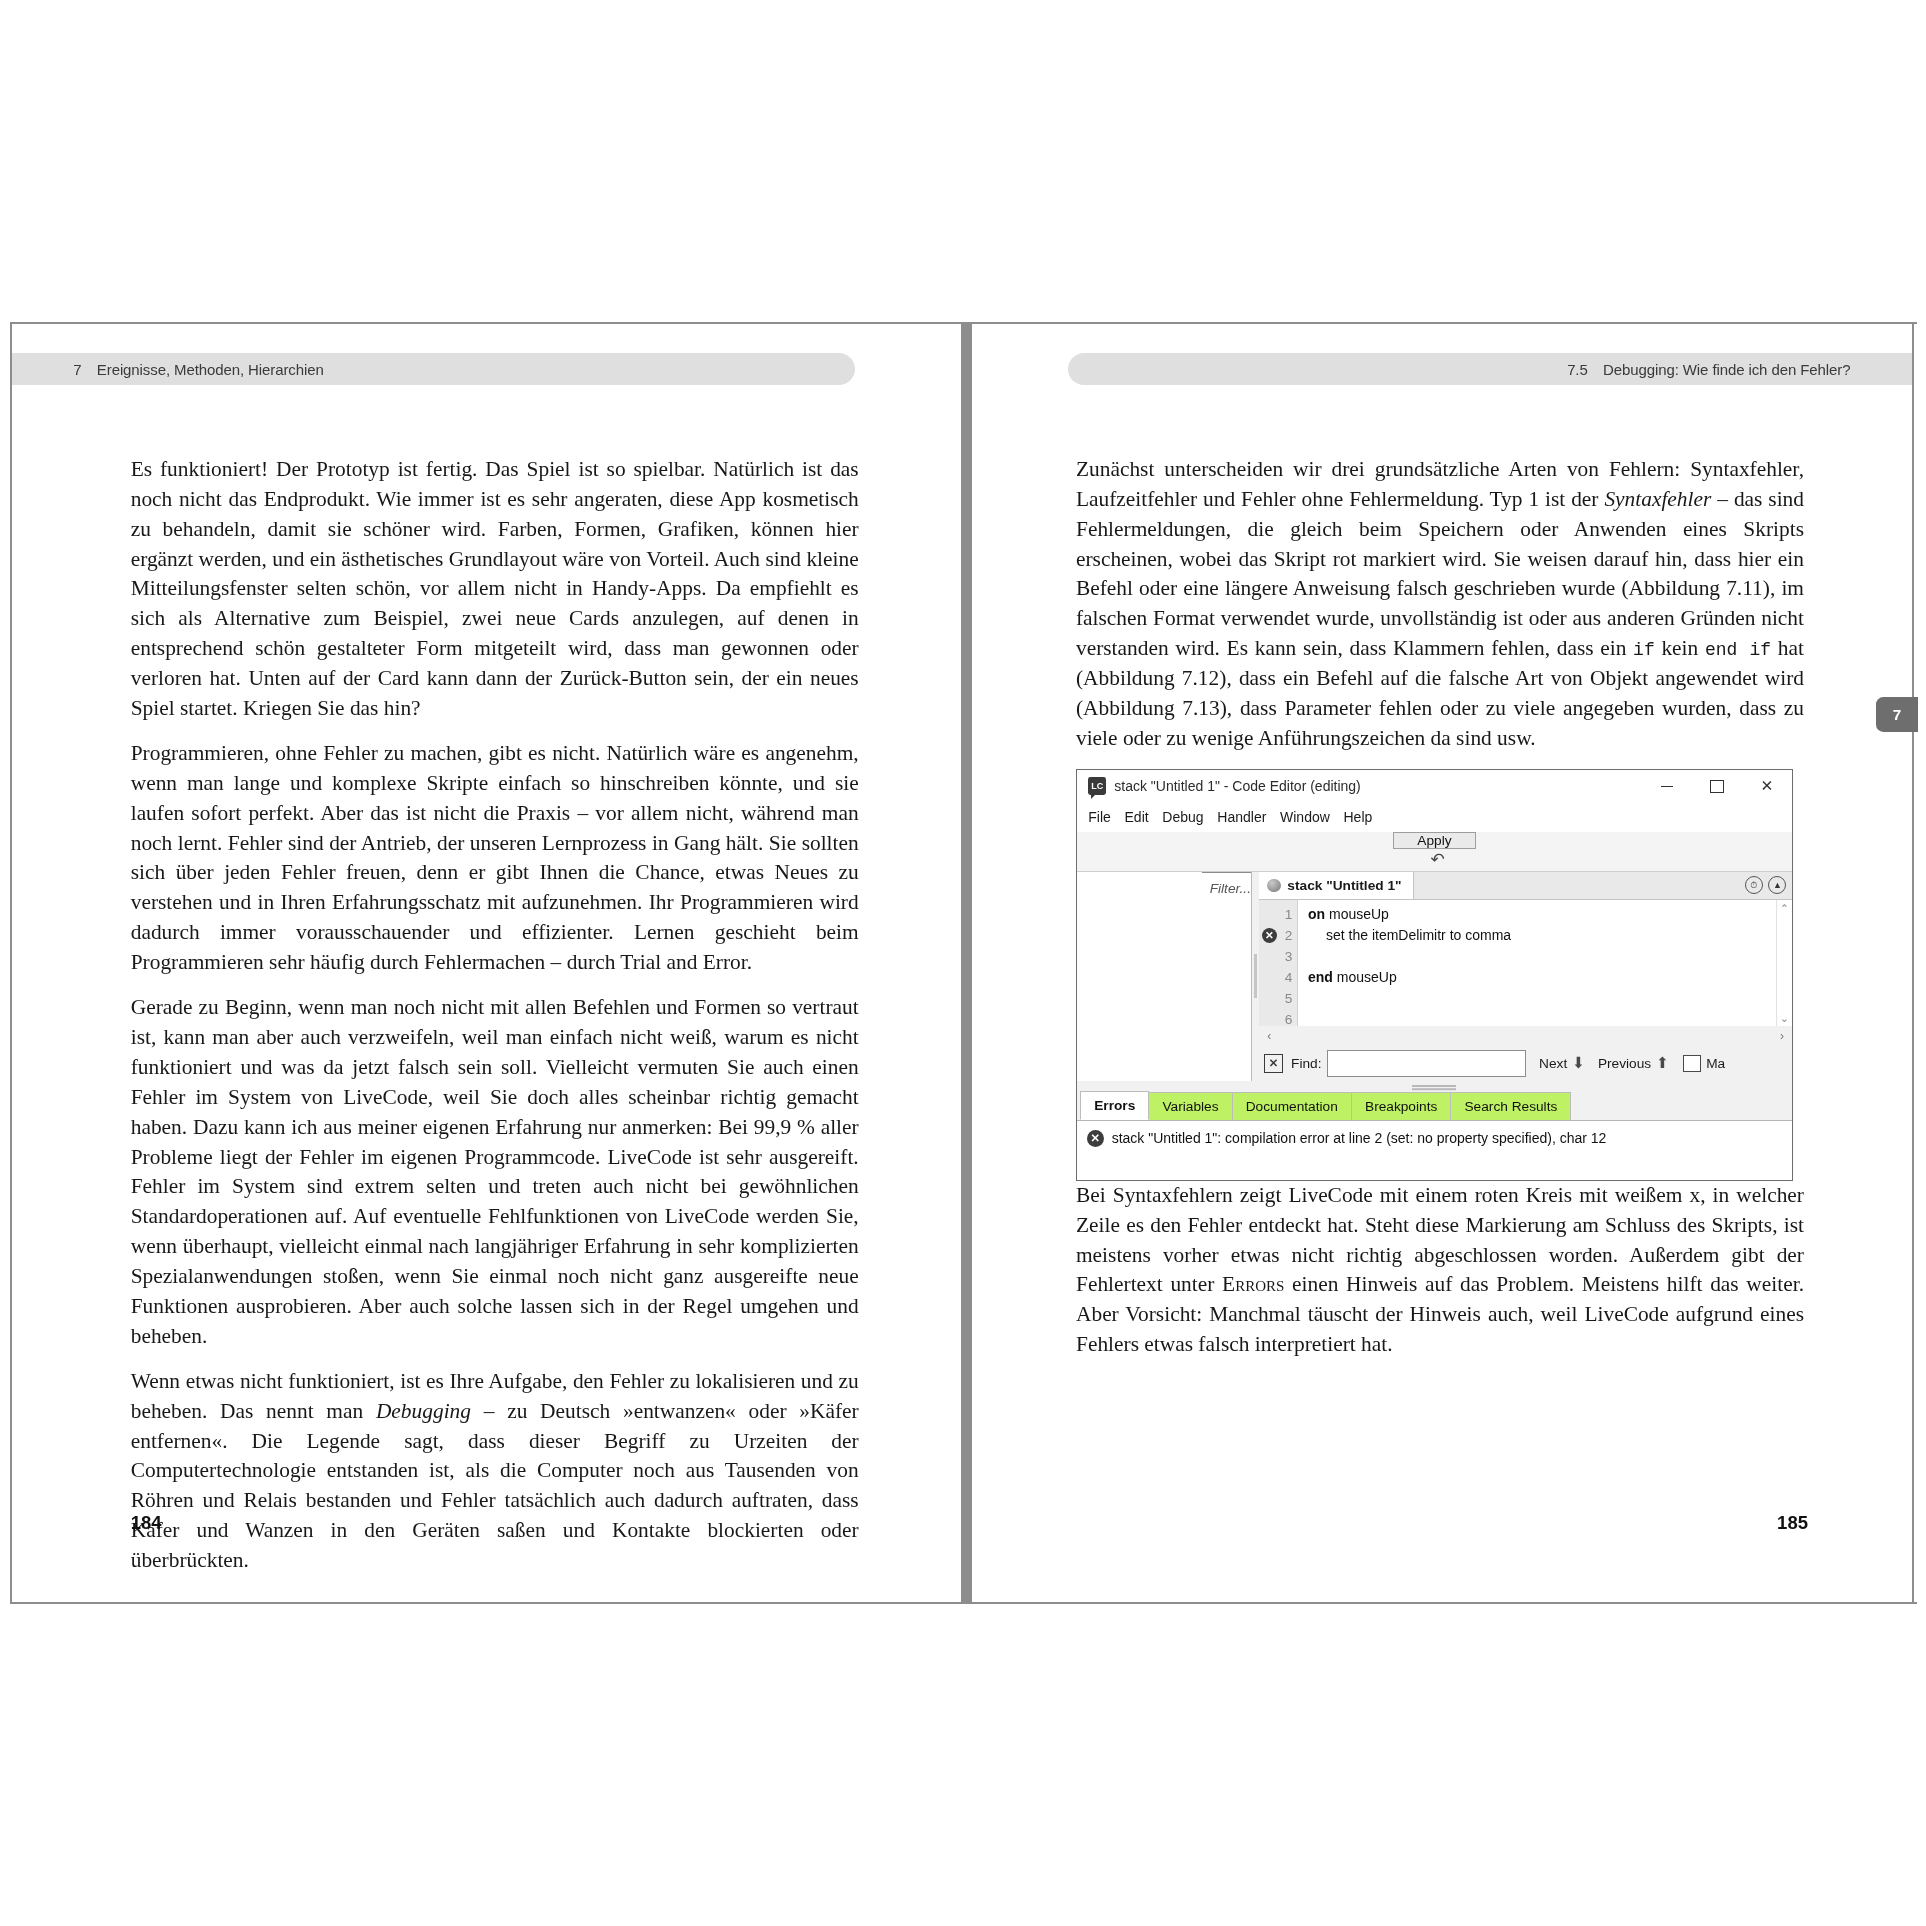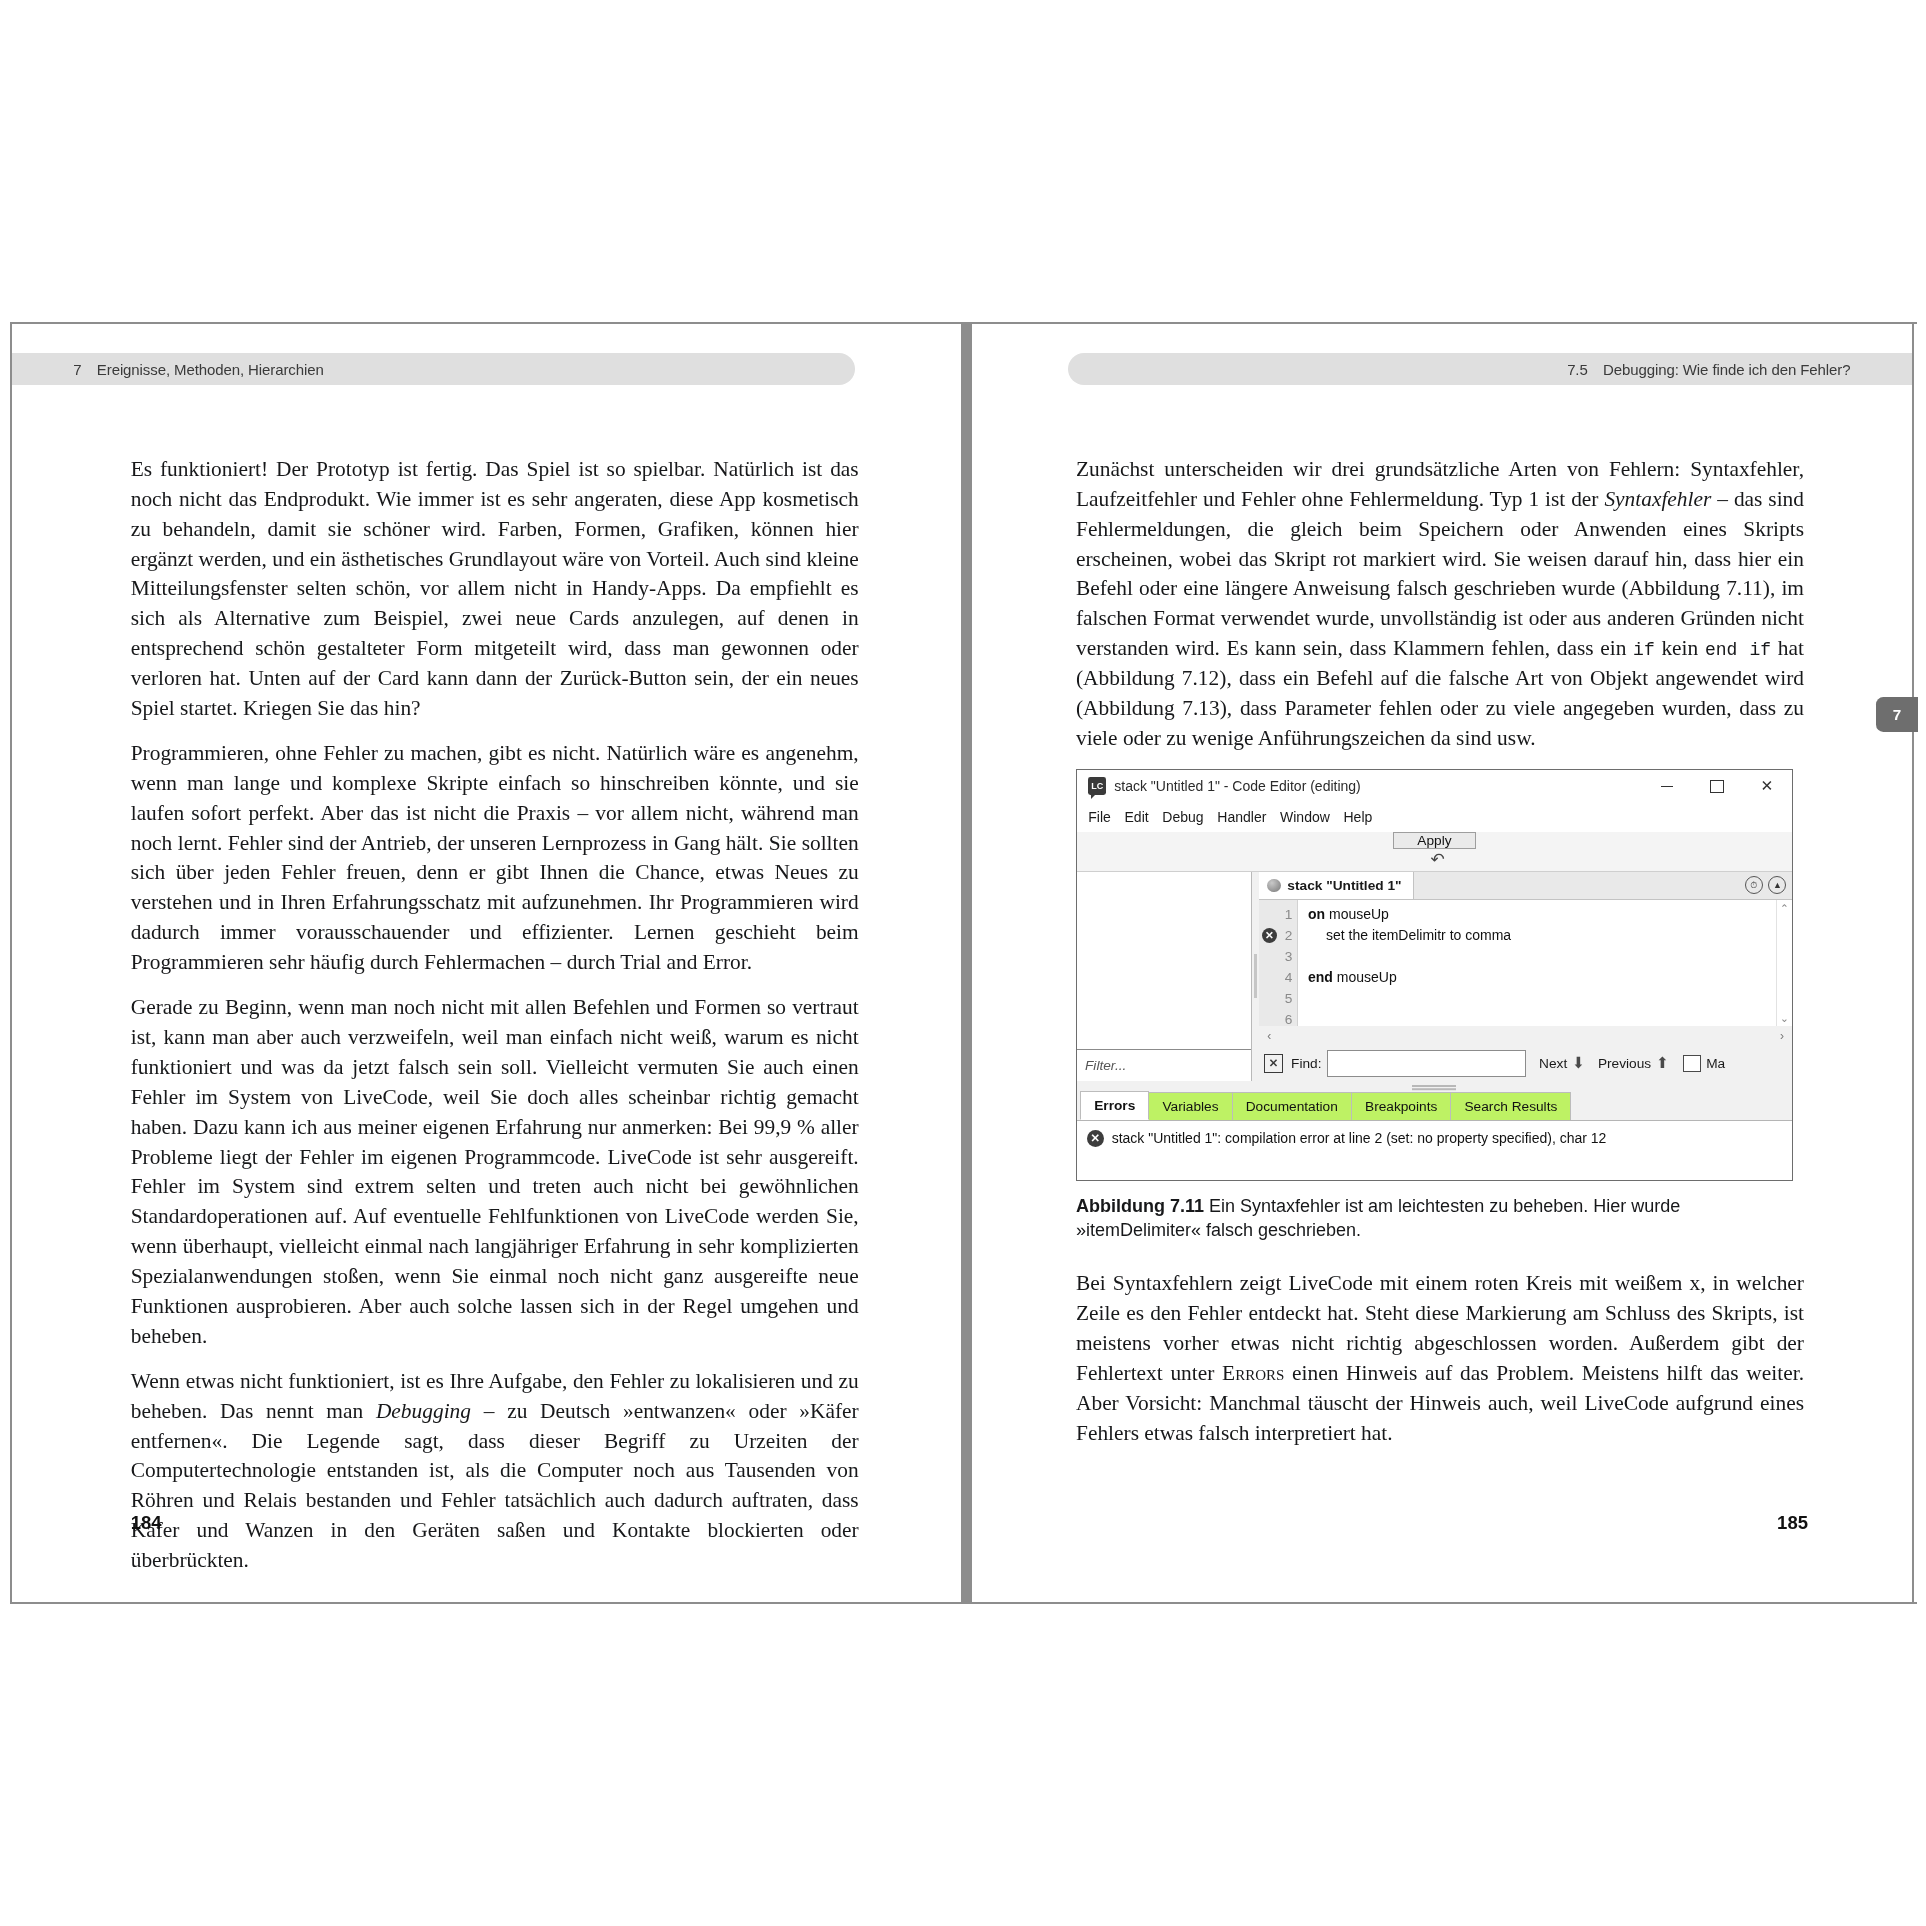--- a/index.html
+++ b/index.html
@@ -266,21 +266,21 @@
   }
 
   .lc-main {
     display: flex;
     height: 209px;
   }
   .lc-leftpane {
     width: 174px;
     border-right: 0.8px solid #b9b9b9;
     display: flex;
-    flex-direction: column;
+    flex-direction: row;
     background: #ffffff;
   }
   .lc-leftpane .lc-treearea { flex: 1; background:#ffffff; }
   .lc-filter {
     height: 31px;
     border-top: 1.2px solid #8b8b8b;
     display: flex;
     align-items: center;
     padding-left: 8px;
     font-style: italic;
@@ -681,24 +681,20 @@
             <div class="lc-tab">Search Results</div>
           </div>
 
           <div class="lc-errorlist">
             <span class="lc-errdot">✕</span>
             <span>stack "Untitled 1": compilation error at line 2 (set: no property specified), char 12</span>
           </div>
 
         </div>
 
-        <div class="figcaption">
-          <b>Abbildung 7.11</b>
-          <span>Ein Syntaxfehler ist am leichtesten zu beheben. Hier wurde »itemDelimiter« falsch geschrieben.</span>
-        </div>
       </div>
 
       <p class="body"><span>Bei Syntaxfehlern zeigt LiveCode mit einem roten Kreis mit weißem x, in welcher Zeile es den Fehler entdeckt hat. Steht diese Markierung am Schluss des Skripts, ist meistens vorher etwas nicht richtig abgeschlossen worden. Außerdem gibt der Fehlertext unter </span><span class="sc">Errors</span><span> einen Hinweis auf das Problem. Meistens hilft das weiter. Aber Vorsicht: Manchmal täuscht der Hinweis auch, weil LiveCode aufgrund eines Fehlers etwas falsch interpretiert hat.</span></p>
 
     </div>
 
     <div class="folio">185</div>
   </div>
 
 </div>

